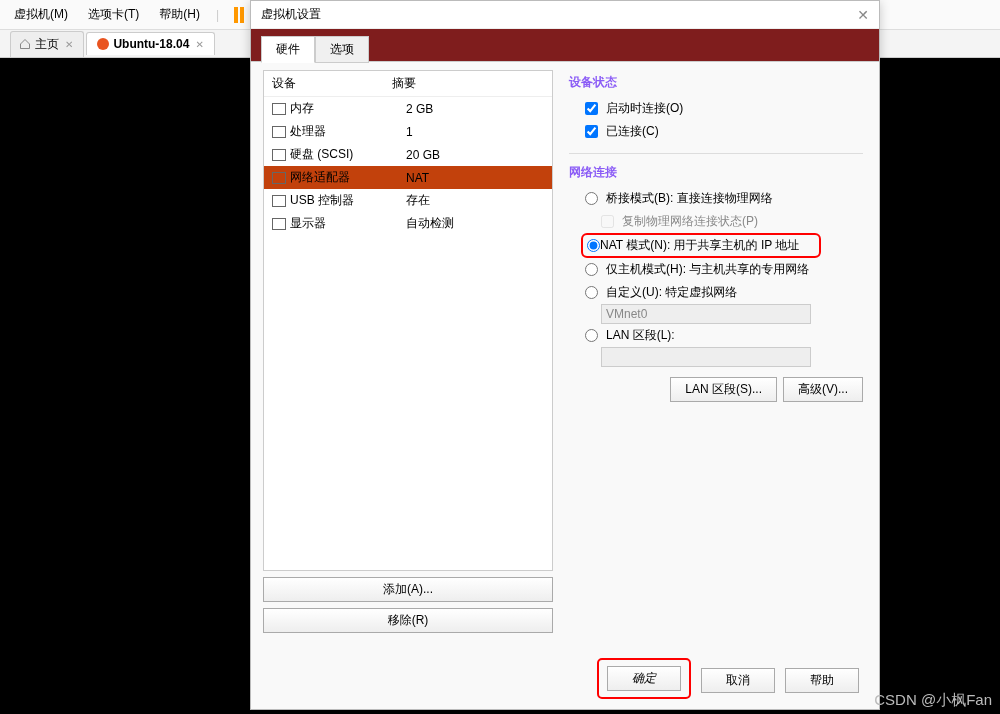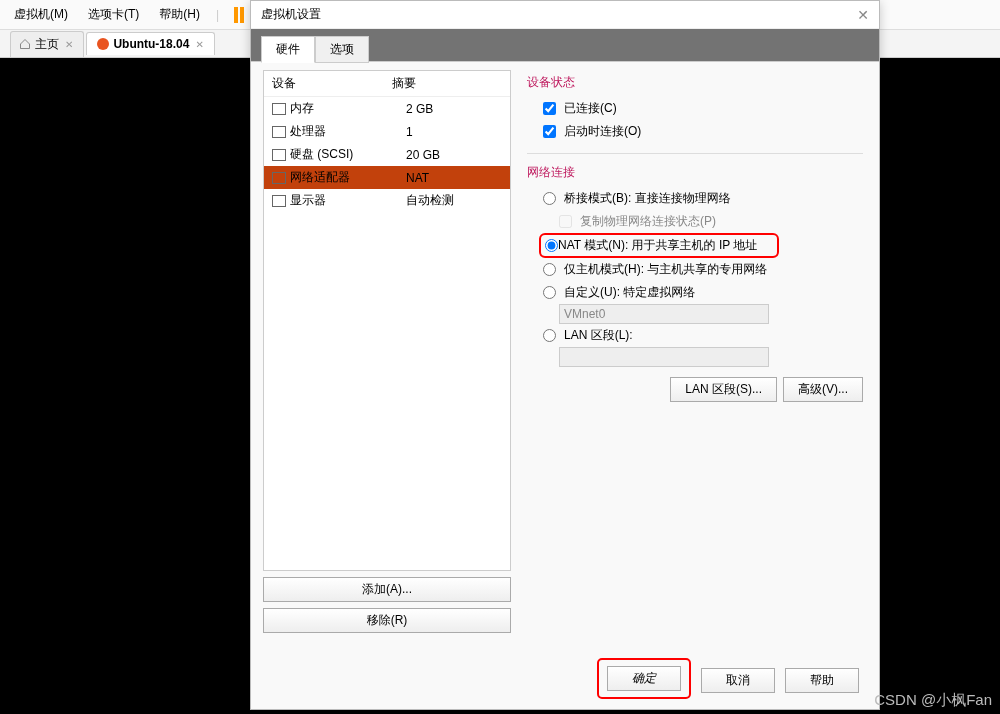--- a/index.html
+++ b/index.html
@@ -20,40 +20,40 @@
     
     .black-bg { position: absolute; top: 58px; left: 0; right: 0; bottom: 0; background: #000; }
     
     .dialog {
       position: absolute; top: 0; left: 250px; width: 630px; height: 710px;
       background: #f9f9f9; border: 1px solid #bbb; box-shadow: 0 2px 10px rgba(0,0,0,0.2);
     }
     .dialog-title { height: 28px; display: flex; align-items: center; justify-content: space-between; padding: 0 10px; background: #fff; border-bottom: 1px solid #eee; }
     .dialog-close { color: #888; font-size: 14px; cursor: pointer; }
     
-    .dialog-tabs { display: flex; padding: 6px 10px 0 10px; background: #737373; }
+    .dialog-tabs { display: flex; padding: 6px 10px 0 10px; background: #7f1d1d; }
     .dtab { padding: 4px 14px; border: 1px solid #ccc; background: #fff; cursor: pointer; position: relative; top: 1px; }
     .dtab.active { border-bottom: 1px solid #fff; }
     .dtab.inactive { background: #f0f0f0; border-bottom: 1px solid #ccc; }
     
     .dialog-body { display: flex; padding: 8px 12px; gap: 12px; height: 580px; border-top: 1px solid #ccc; margin-top: -1px; }
     
-    .device-panel { width: 248px; display: flex; flex-direction: column; }
+    .device-panel { width: 290px; display: flex; flex-direction: column; }
     .device-list { border: 1px solid #ccc; background: #fff; height: 545px; }
     .device-header { display: flex; padding: 4px 8px; border-bottom: 1px solid #eee; }
     .device-header span:first-child { width: 120px; }
     .device-row { display: flex; padding: 3px 8px; align-items: center; cursor: pointer; }
     .device-row.selected { background: #c2410c; }
     .dev-icon { width: 14px; height: 12px; margin-right: 4px; display: inline-block; border: 1px solid #666; }
     .device-row span.name { width: 116px; }
     .device-buttons { display: flex; justify-content: flex-end; gap: 6px; margin-top: 6px; flex-direction: column; }
     .btn { padding: 3px 14px; border: 1px solid #aaa; background: linear-gradient(#fff, #eee); cursor: pointer; }
     
     .right-panel { flex: 1; padding: 4px; }
-    .group-title { color: #be185d; margin-bottom: 6px; }
+    .group-title { color: #8b5cf6; margin-bottom: 6px; font-weight: bold; }
     .checkbox-row, .radio-row { display: flex; align-items: center; padding: 3px 0 3px 16px; gap: 4px; }
     .checkbox-row input, .radio-row input { margin-right: 4px; }
     .indent { padding-left: 32px; color: #888; }
     .indent input { opacity: 0.5; }
     .red-box { border: 2px solid red; border-radius: 6px; padding: 2px 4px; margin-left: 12px; display: inline-flex; align-items: center; }
     .select { width: 210px; padding: 2px 4px; border: 1px solid #ccc; background: #eee; color: #888; margin-left: 32px; }
     .lan-btns { display: flex; justify-content: flex-end; gap: 6px; margin-top: 10px; }
     
     .dialog-footer { position: absolute; bottom: 8px; right: 20px; display: flex; gap: 10px; align-items: center; }
     .ok-highlight { border: 2px solid red; border-radius: 5px; padding: 6px 8px; display: inline-block; position: relative; top: -2px; }
@@ -126,39 +126,44 @@
           <span class="name">硬盘 (SCSI)</span>
           <span>20 GB</span>
         </div>
         <div class="device-row selected">
           <span class="dev-icon"></span>
           <span class="name">网络适配器</span>
           <span>NAT</span>
         </div>
         <div class="device-row">
           <span class="dev-icon"></span>
+          <span class="name">USB 控制器</span>
+          <span>存在</span>
+        </div>
+        <div class="device-row">
+          <span class="dev-icon"></span>
           <span class="name">显示器</span>
           <span>自动检测</span>
         </div>
       </div>
       <div class="device-buttons">
         <button class="btn">添加(A)...</button>
         <button class="btn">移除(R)</button>
       </div>
     </div>
 
     <div class="right-panel">
       <div class="group-title">设备状态</div>
       <div class="checkbox-row">
         <input type="checkbox" checked="" style="">
-        <span>已连接(C)</span>
+        <span>启动时连接(O)</span>
       </div>
       <div class="checkbox-row">
         <input type="checkbox" checked="" style="">
-        <span>启动时连接(O)</span>
+        <span>已连接(C)</span>
       </div>
       
       <hr class="sep">
       
       <div class="group-title">网络连接</div>
       <div class="radio-row">
         <input type="radio" name="net" style="">
         <span>桥接模式(B): 直接连接物理网络</span>
       </div>
       <div class="checkbox-row indent">

